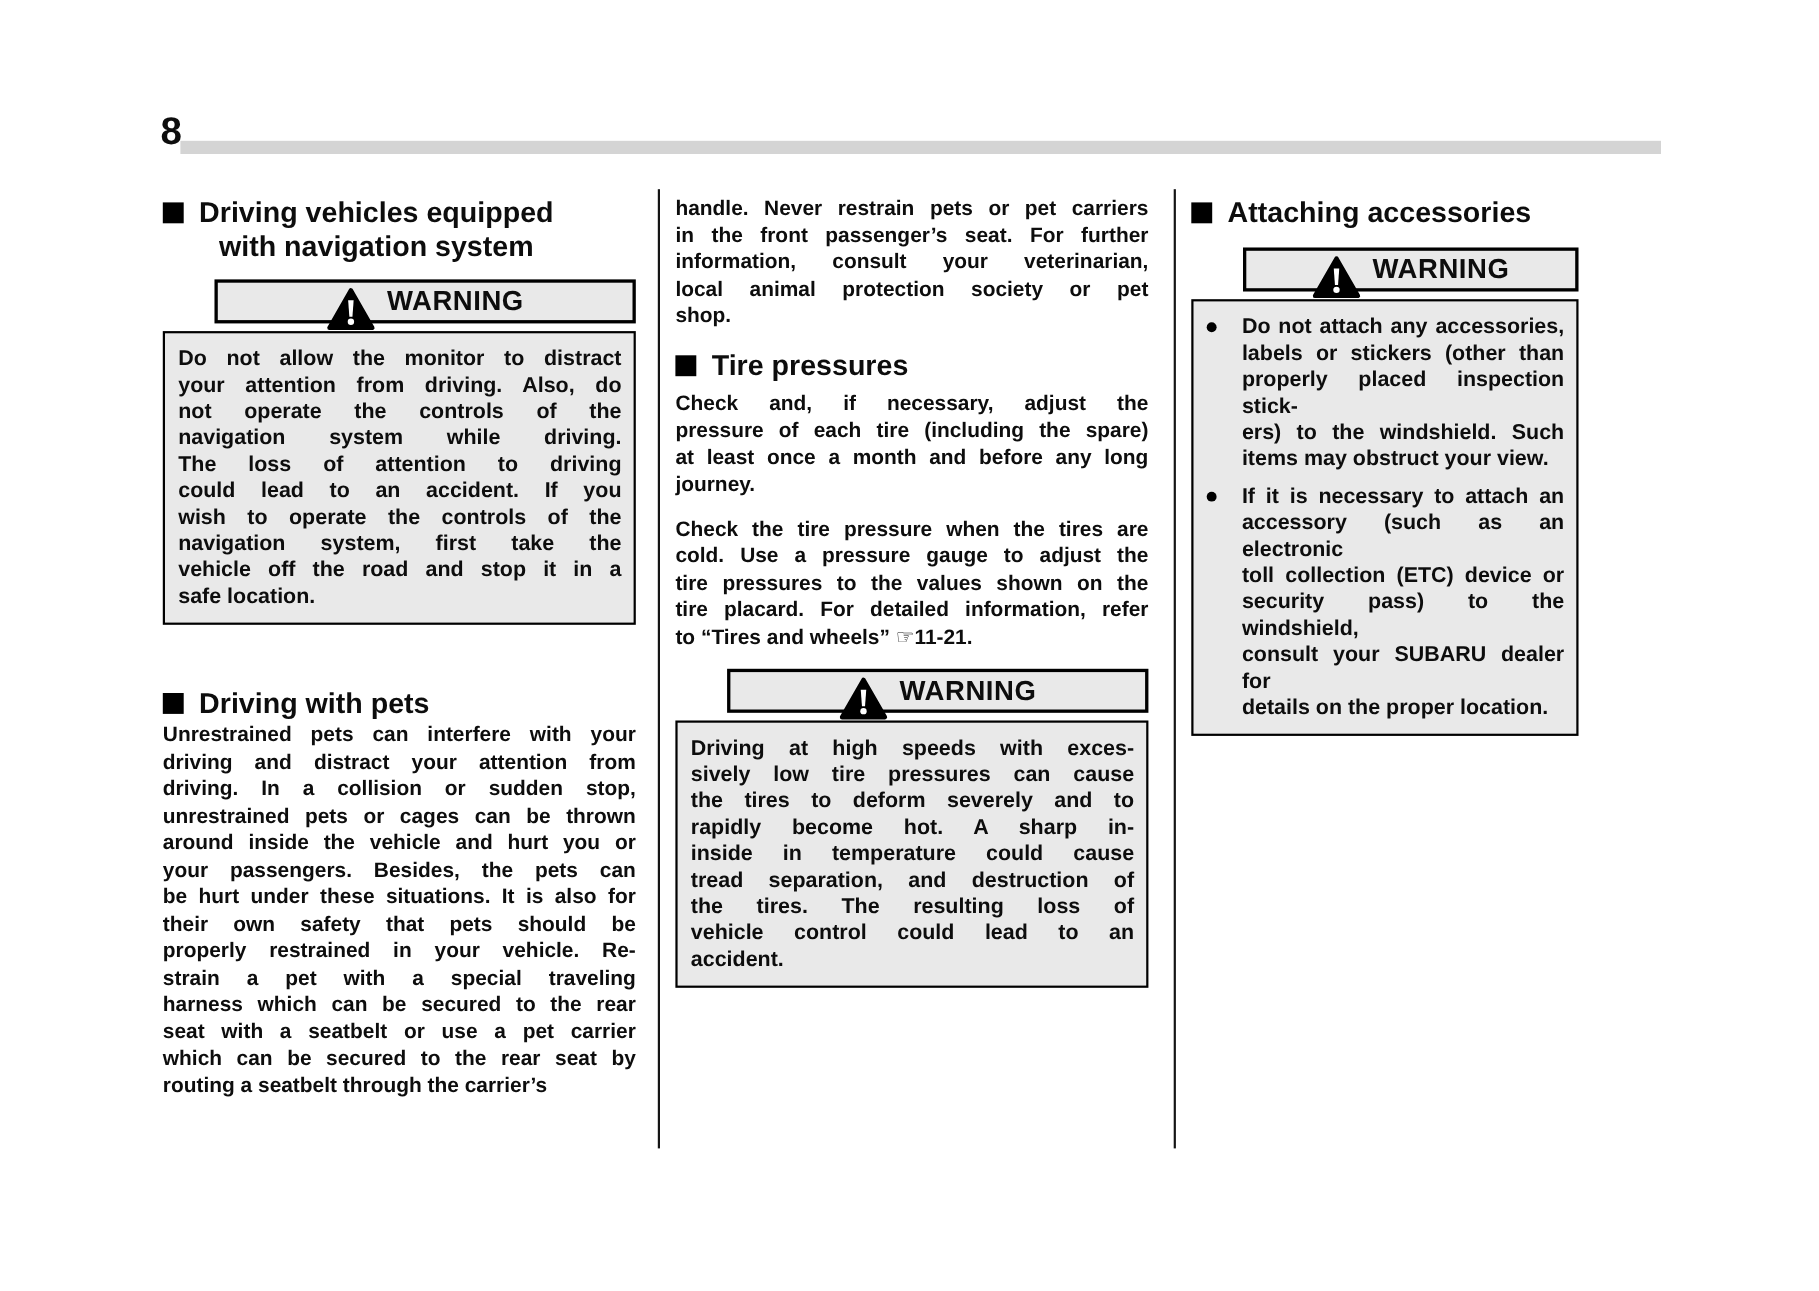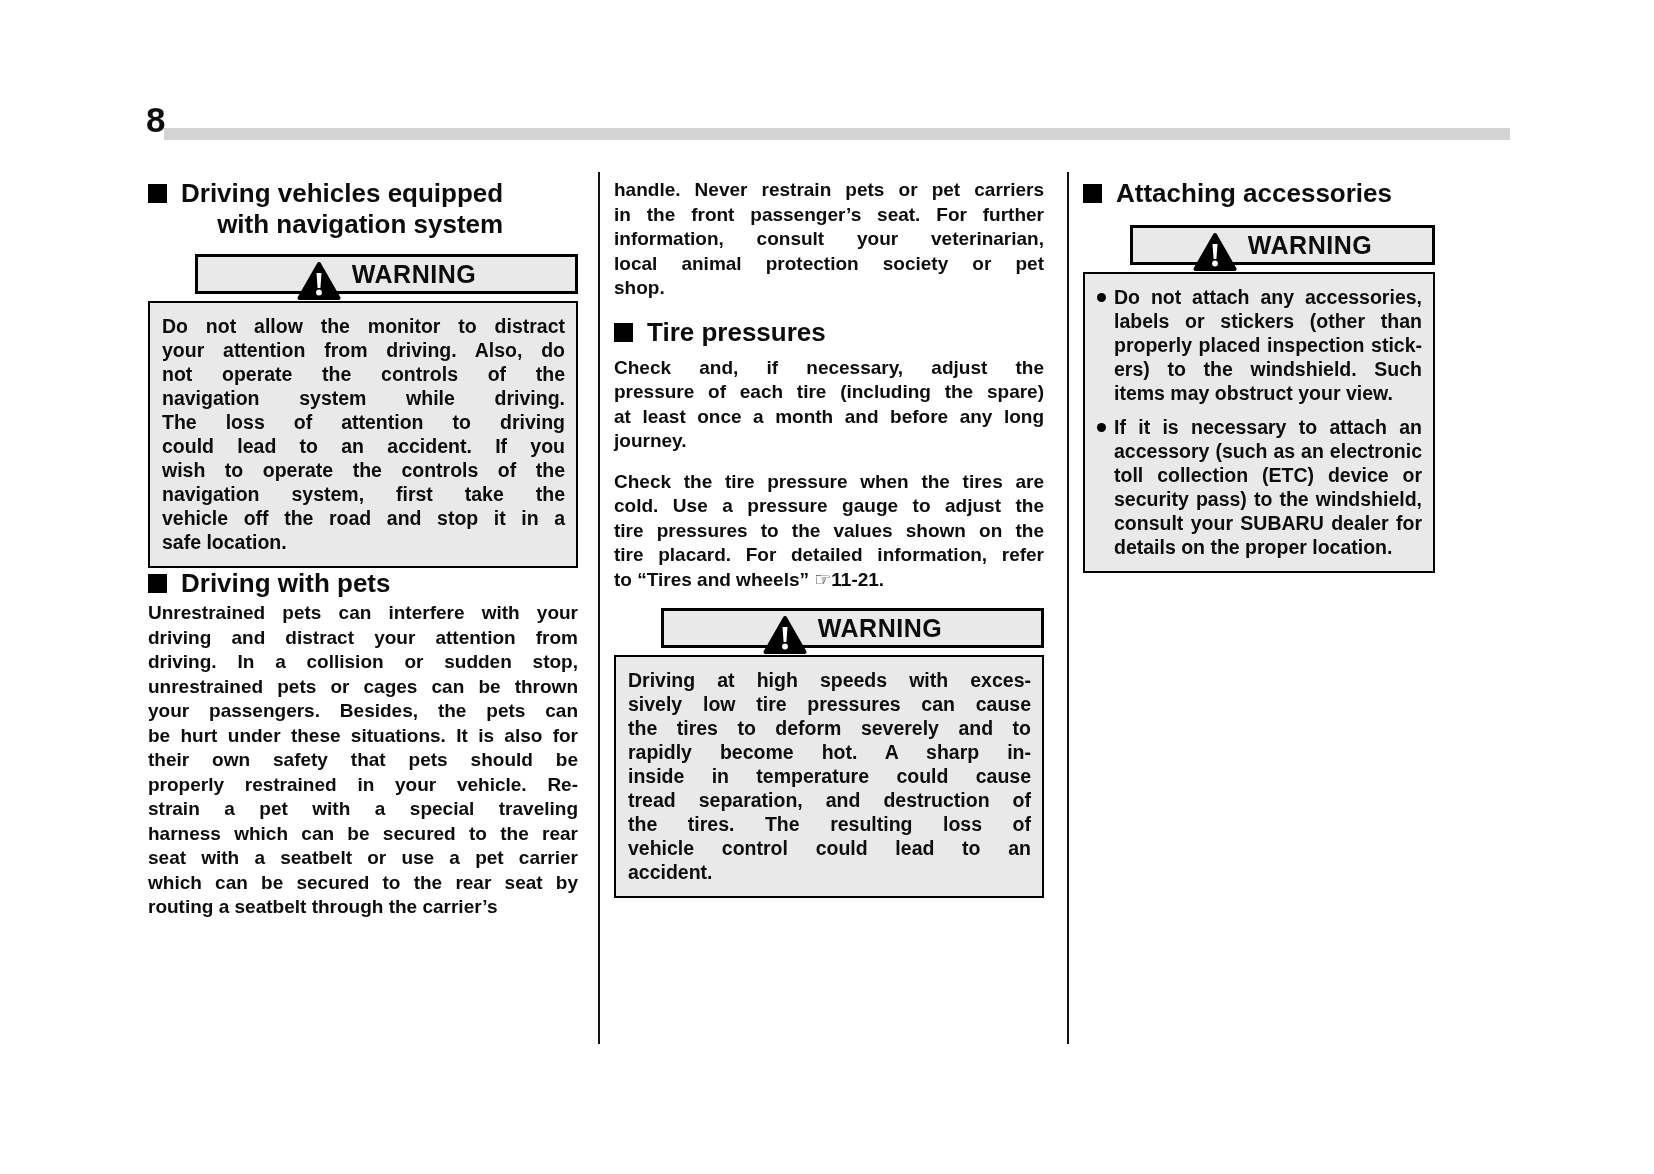--- a/index.html
+++ b/index.html
@@ -62,29 +62,29 @@
     line-height: 31px;
     font-weight: bold;
   }
   .square-bullet {
     flex: 0 0 auto;
     width: 19px;
     height: 19px;
     background: #000;
     margin-top: 6px;
   }
-  .h-pets { margin-bottom: 2px; }
+  .h-pets { margin-top: 56px; margin-bottom: 2px; }
   .h-tires { margin-top: 10px; margin-bottom: 8px; }
   .h-acc { margin-bottom: 16px; }
 
   
   .para { margin: 0 0 16px 0; }
   .jline { text-align: justify; text-align-last: justify; font-weight: bold; }
   .jline.last { text-align-last: left; }
-  .hline { text-align: right; }
+  .hline { text-align: center; }
 
   
   .warn-head {
     border: 3px solid #000;
     background: #e9e9e9;
     height: 34px;
     display: flex;
     align-items: center;
     justify-content: center;
     gap: 11px;
@@ -99,21 +99,21 @@
     border: 2px solid #000;
     background: #e9e9e9;
     margin-top: 7px;
     padding: 11px 11px 12px 12px;
     font-weight: bold;
     font-size: 19.5px;
     line-height: 24px;
   }
 
   
-  .bullet { display: flex; gap: 8px; }
+  .bullet { display: flex; gap: 23px; }
   .bullet + .bullet { margin-top: 10px; }
   .bullet .dot {
     flex: 0 0 auto;
     width: 9px;
     height: 9px;
     border-radius: 50%;
     background: #000;
     margin-top: 8px;
   }
   .bullet .bullet-lines { flex: 1; }
@@ -168,20 +168,21 @@
         <span class="heading-lines">
             <div class="hline last">Driving with pets</div>
           </span>
       </h2>
 
       <div class="para">
           <div class="jline">Unrestrained pets can interfere with your</div>
           <div class="jline">driving and distract your attention from</div>
           <div class="jline">driving. In a collision or sudden stop,</div>
           <div class="jline">unrestrained pets or cages can be thrown</div>
+          <div class="jline">around inside the vehicle and hurt you or</div>
           <div class="jline">your passengers. Besides, the pets can</div>
           <div class="jline">be hurt under these situations. It is also for</div>
           <div class="jline">their own safety that pets should be</div>
           <div class="jline">properly restrained in your vehicle. Re-</div>
           <div class="jline">strain a pet with a special traveling</div>
           <div class="jline">harness which can be secured to the rear</div>
           <div class="jline">seat with a seatbelt or use a pet carrier</div>
           <div class="jline">which can be secured to the rear seat by</div>
           <div class="jline last">routing a seatbelt through the carrier’s</div>
         </div>

